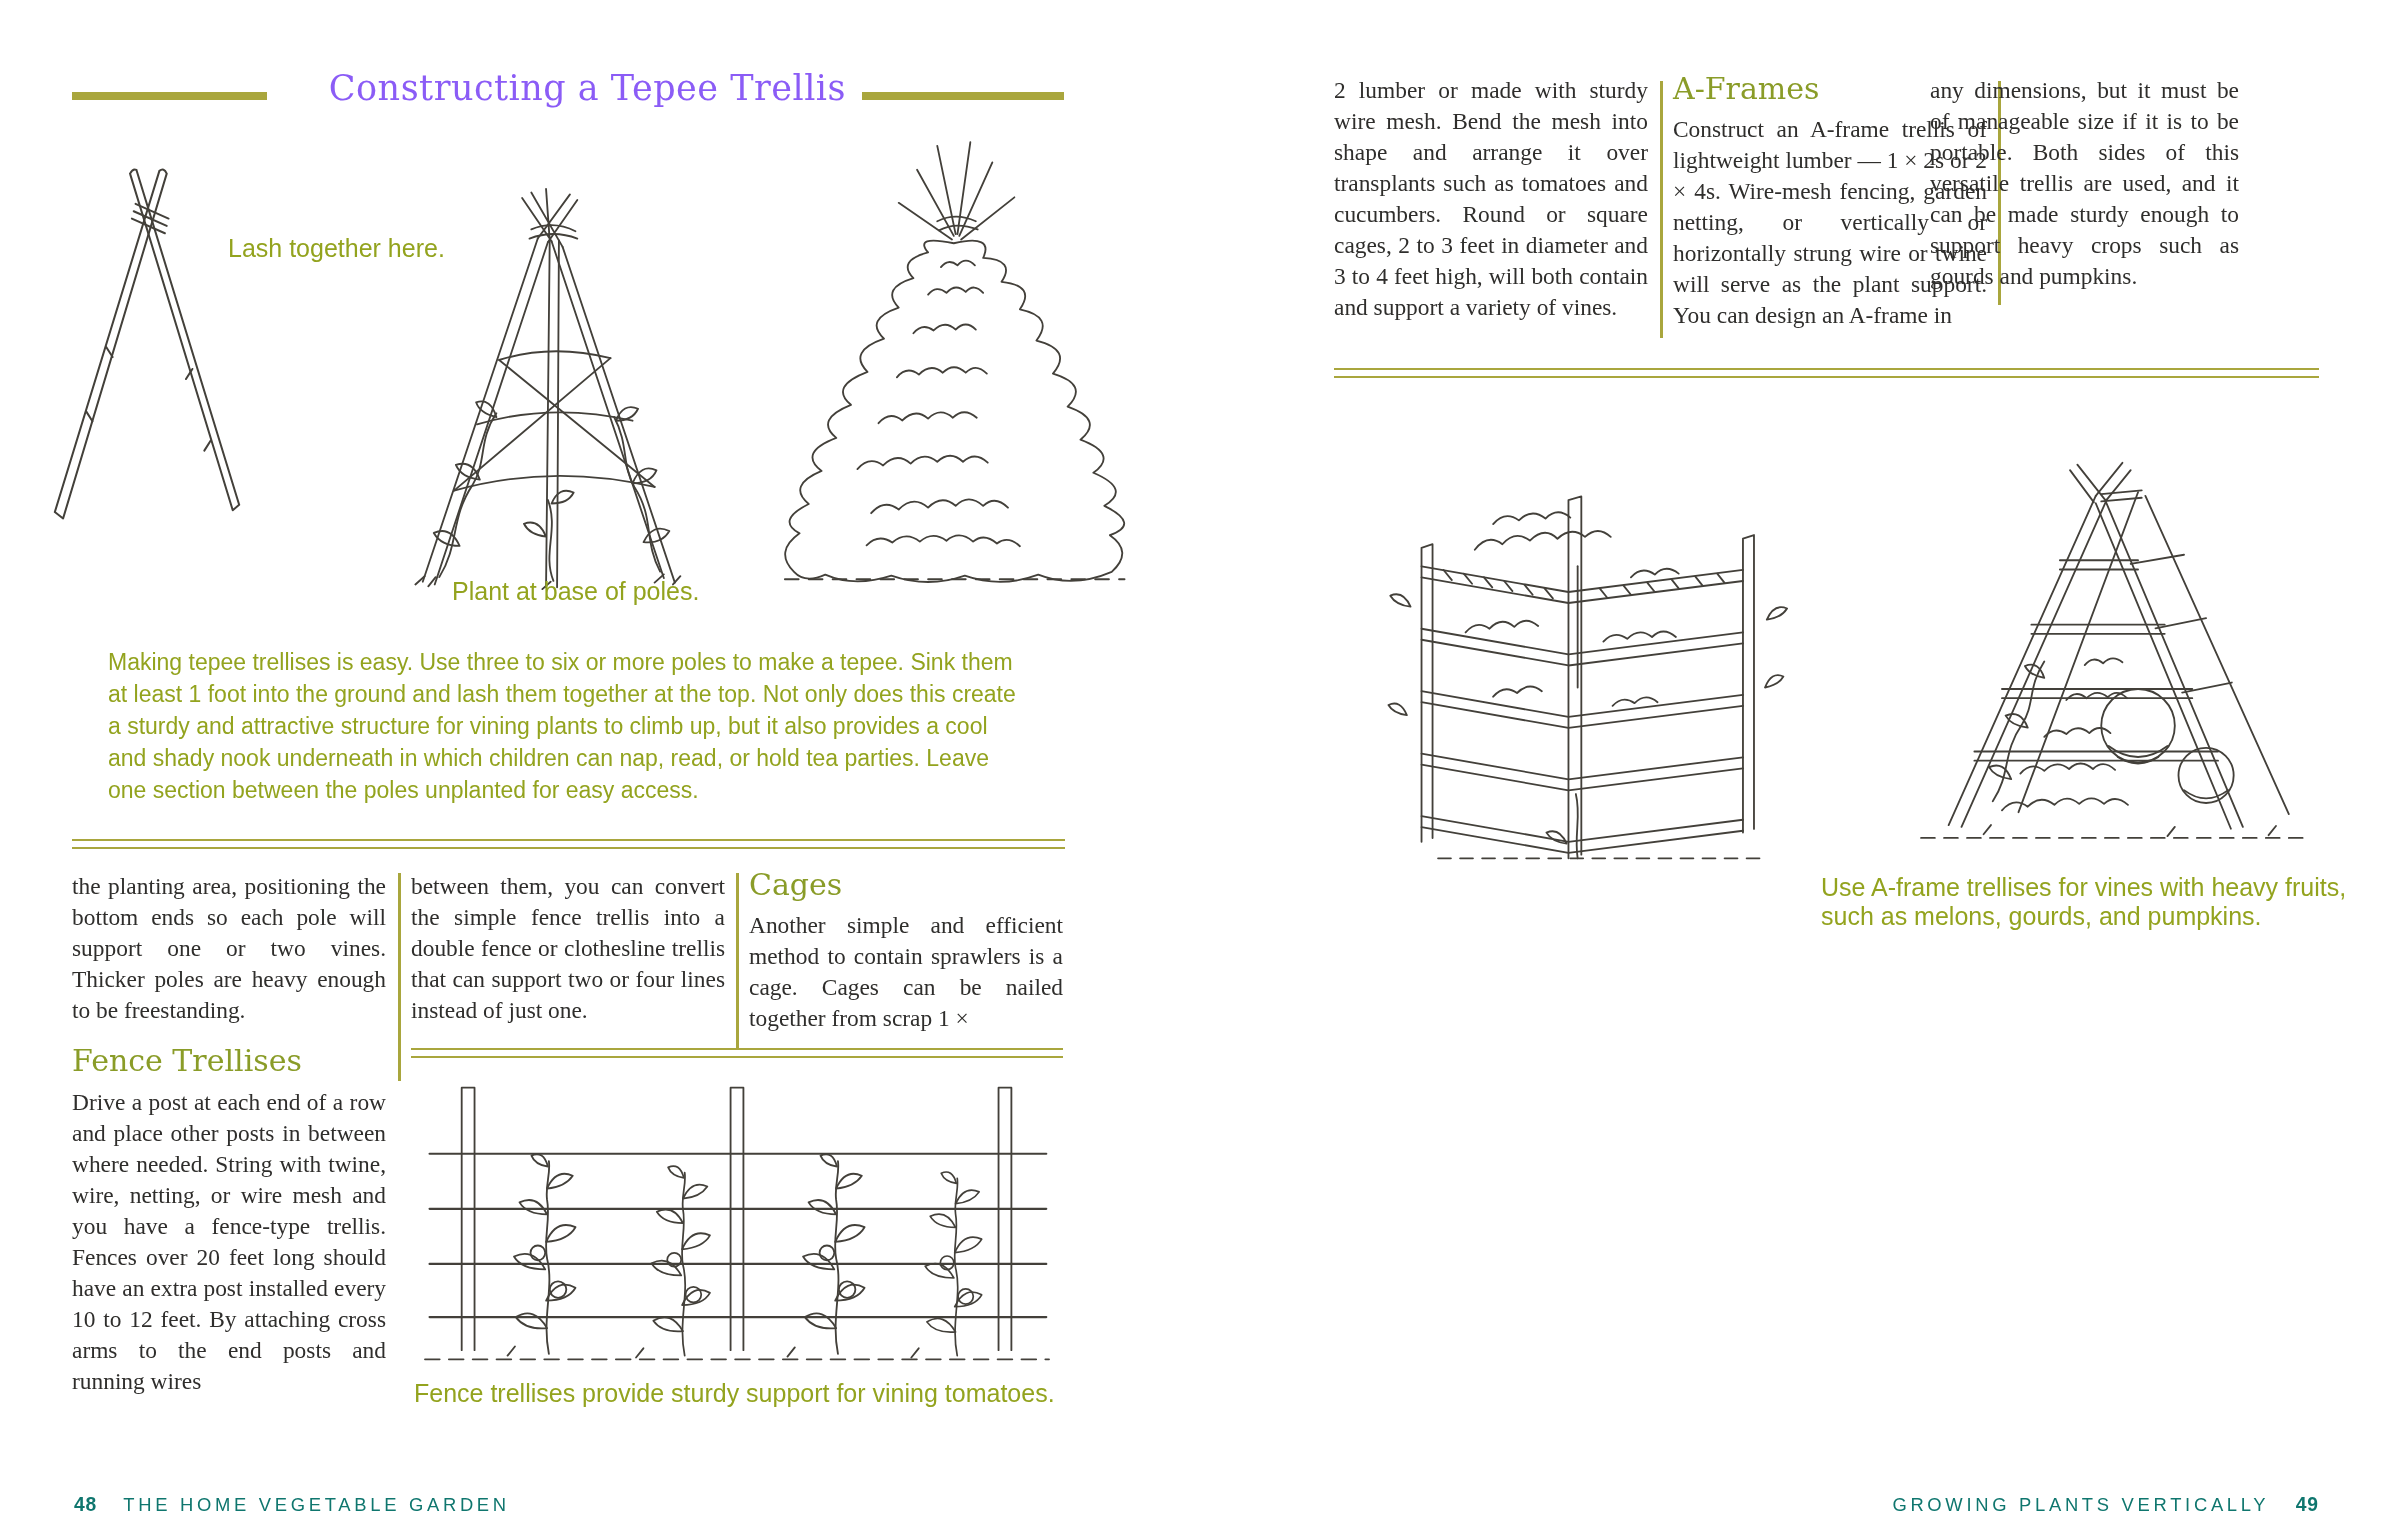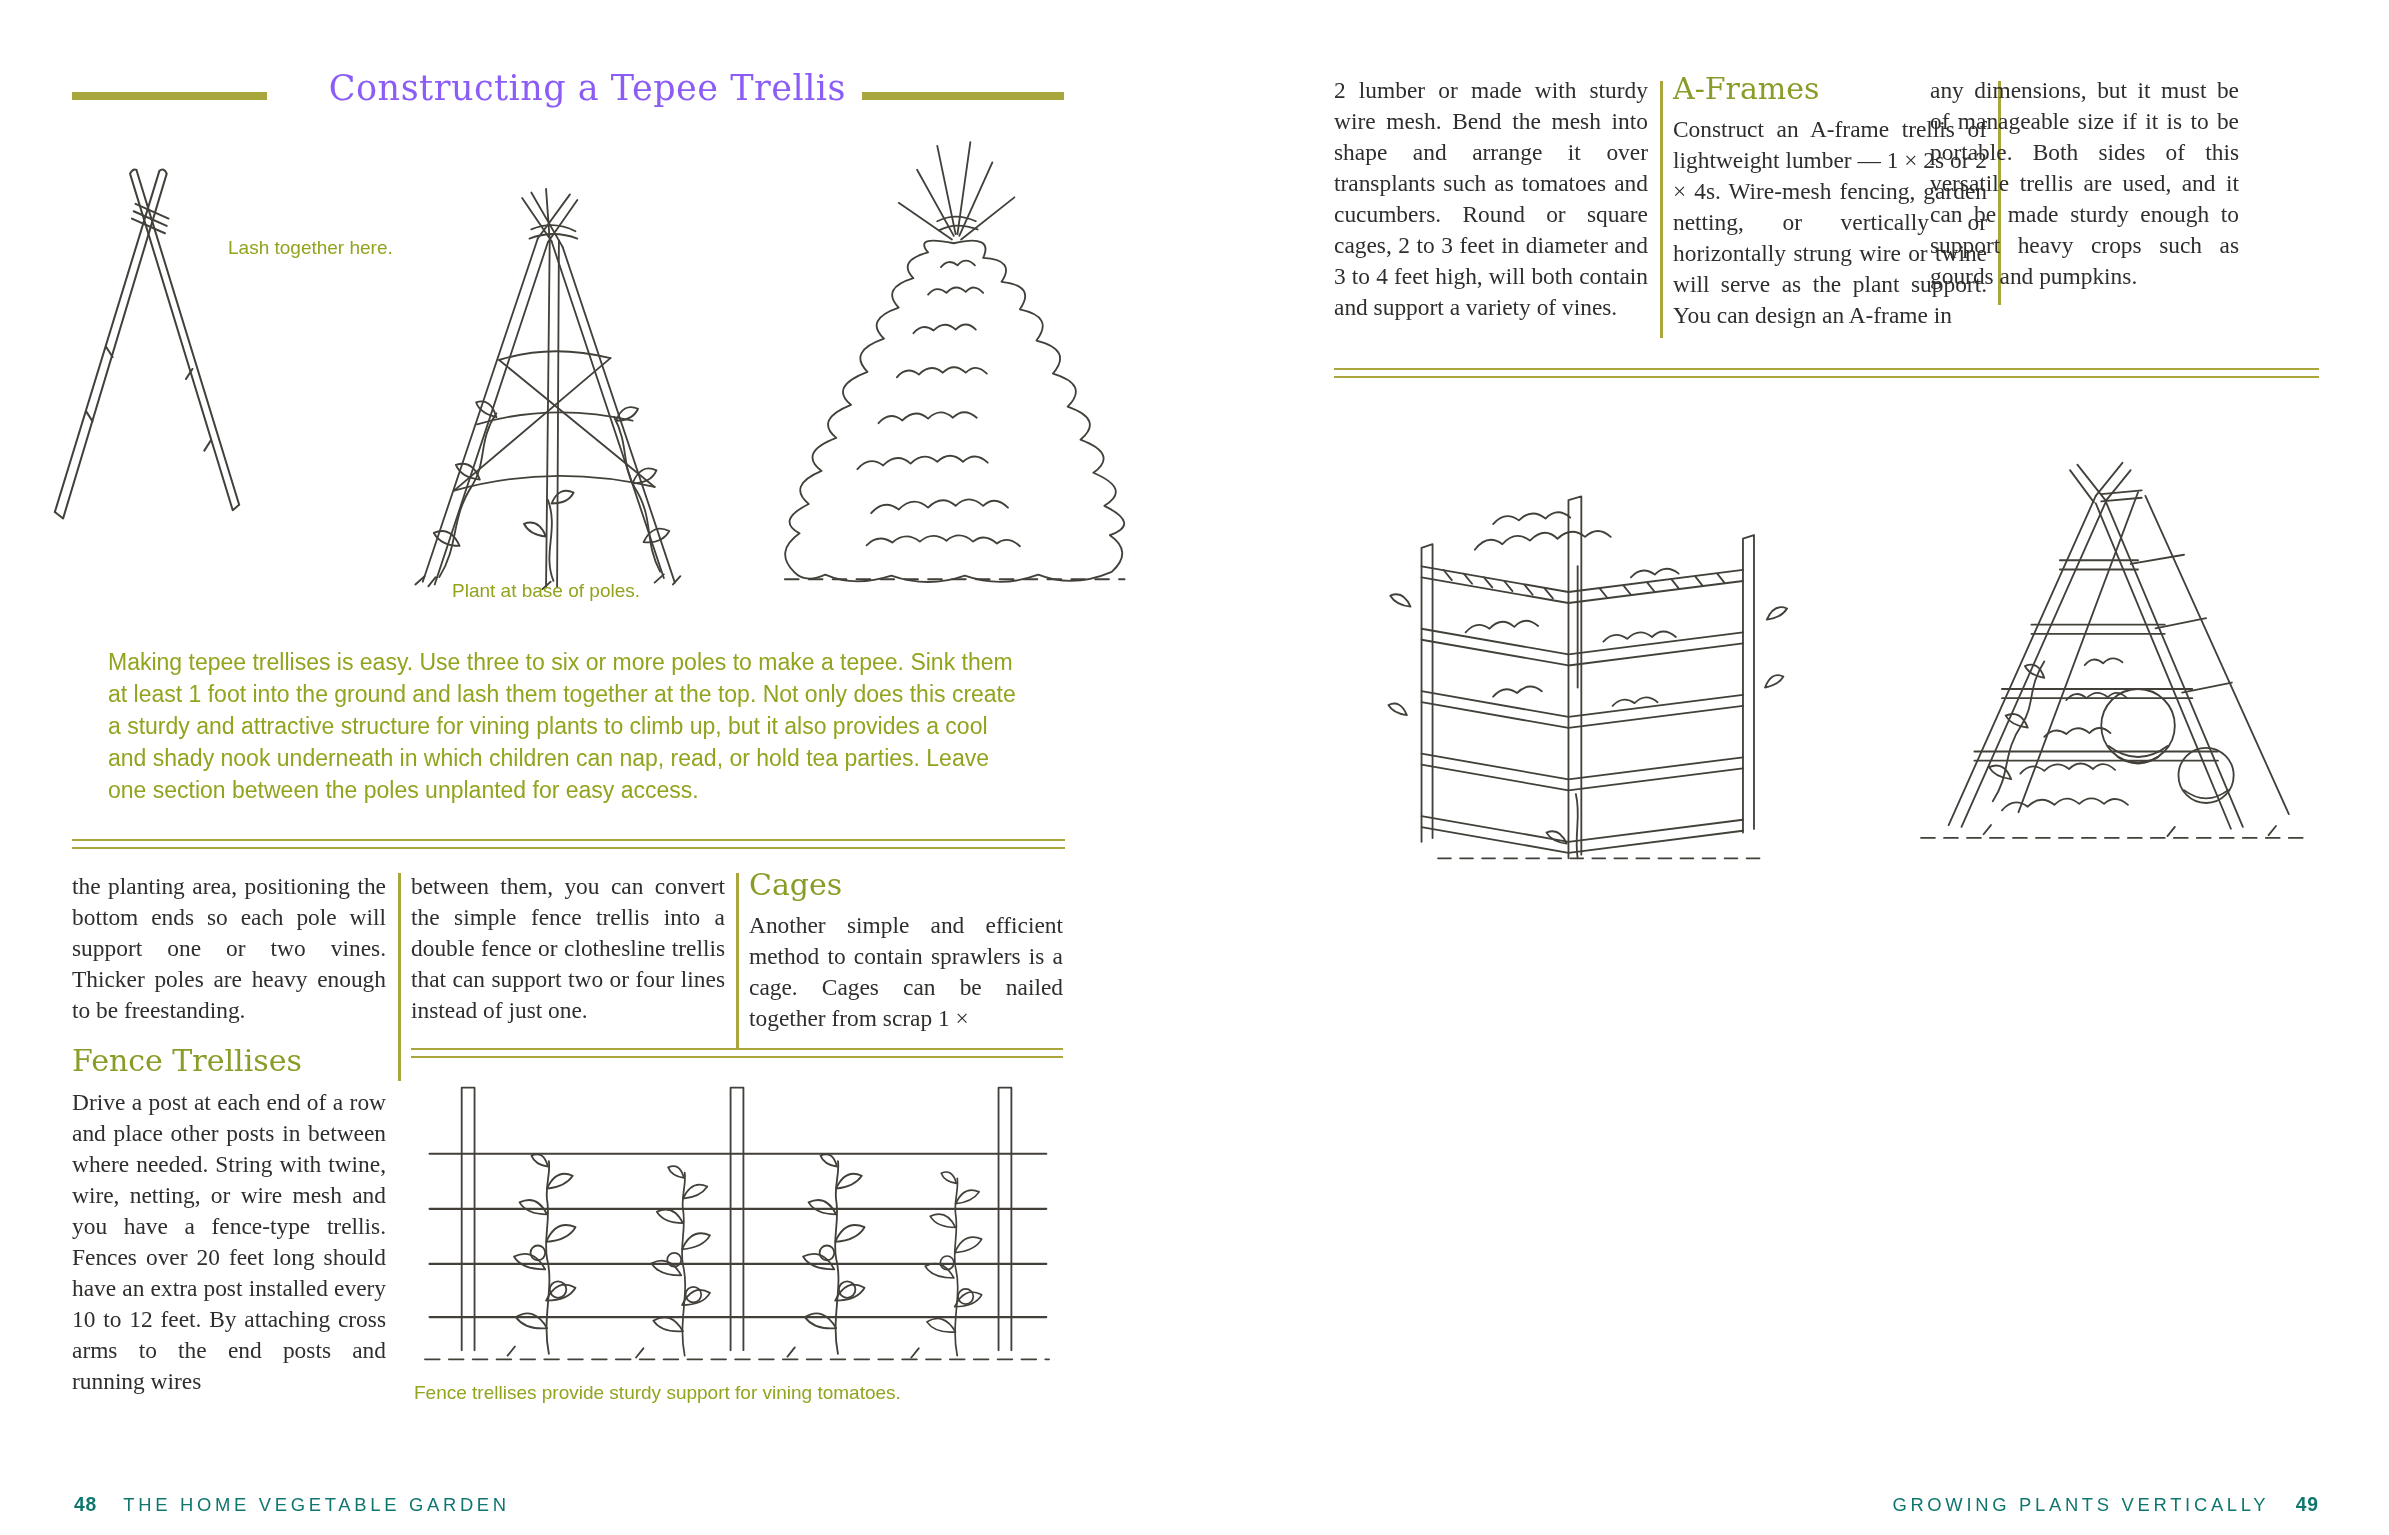--- a/index.html
+++ b/index.html
@@ -14,21 +14,21 @@
   .abs{position:absolute;}
   .serif{font-family:"Liberation Serif",serif;font-size:23.4px;line-height:31px;color:var(--body);text-align:justify;}
   .serif p{margin:0;}
   .h-slab{font-family:"DejaVu Serif",serif;color:var(--hgreen);font-size:30px;line-height:1.1;font-weight:500;}
   .title{font-family:"DejaVu Serif",serif;font-size:35px;letter-spacing:0.5px;color:#8b5cf6;white-space:nowrap;text-align:right;}
   .hrule{height:8.3px;background:var(--olive);}
   .drule{height:10px;border-top:2.3px solid var(--olive);border-bottom:2.3px solid var(--olive);}
   .vrule{width:2.8px;background:var(--olive);}
   .sans-green{font-family:"Liberation Sans",sans-serif;color:var(--green);}
   .intro{font-size:23px;line-height:32px;}
-  .caption{font-size:19px;line-height:28.5px;}
+  .caption{font-size:25px;line-height:28.5px;}
   .footer{font-family:"Liberation Sans",sans-serif;font-size:18.4px;letter-spacing:3.7px;color:#0f766e;white-space:nowrap;margin-top:35px;}
   .footer b{font-size:19.3px;letter-spacing:0.9px;}
   svg{display:block;}
   .mt{margin-top:18.4px;}
   .mb{margin-bottom:9.2px;}
 </style>
 </head>
 <body>
 
 <div id="spread">
@@ -210,20 +210,21 @@
       <path d="M240,272 q9,-11 20,-2 q10,-10 21,-1"></path>
       <circle cx="298" cy="338" r="40"></circle>
       <path d="M266,360 q32,24 64,0 M276,372 q22,14 44,0"></path>
       <circle cx="372" cy="392" r="30"></circle>
       <path d="M348,408 q24,18 48,0"></path>
       <line x1="62" y1="460" x2="478" y2="460" stroke-dasharray="15 10"></line>
       <path d="M130,456 l8,-10 M330,458 l8,-10 M440,457 l8,-10"></path>
     </g>
   </svg>
 
+  <div class="abs sans-green caption" style="left:1821px;top:873px;width:528px;">Use A-frame trellises for vines with heavy fruits, such as melons, gourds, and pumpkins.</div>
 
   <div class="abs footer" style="left:1746px;top:1459px;width:573px;text-align:right;">
     <span>GROWING PLANTS VERTICALLY</span>&nbsp;&nbsp;
     <b>49</b>
   </div>
 
 </div>
 
 
 </body></html>

